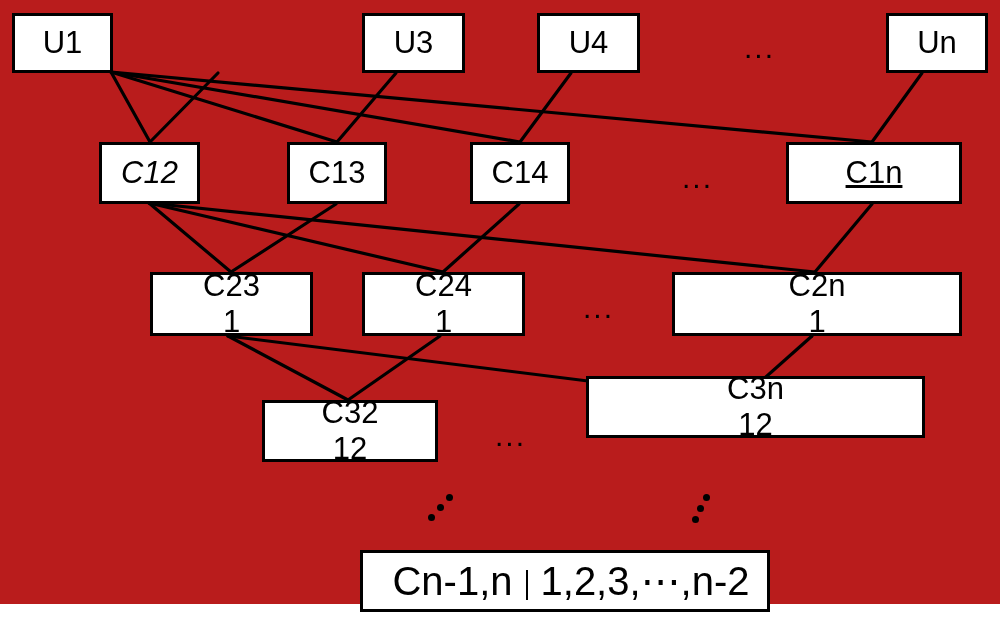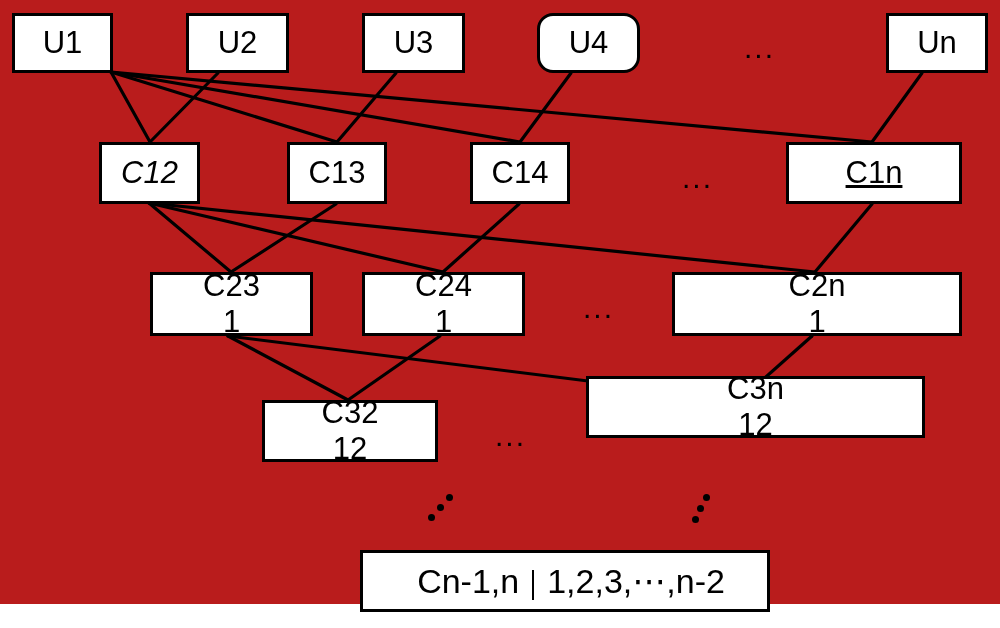--- a/index.html
+++ b/index.html
@@ -22,21 +22,21 @@
     align-items:center;
     justify-content:center;
     color:#000;
     z-index:3;
     white-space:nowrap;
   }
   .node .lbl{display:inline-block;}
   .node-u{font-size:31px;}
   .node-c1{font-size:31px;}
   .node-c{font-size:31px;flex-direction:column;}
-  .node-bottom{font-size:34px;padding-left:12px;}
+  .node-bottom{font-size:40px;padding-left:12px;}
   .sep{
     display:inline-block;
     width:2px;
     height:30px;
     background:#000;
     margin:0 13px;
     vertical-align:middle;
     position:relative;
     top:4px;
   }
@@ -85,27 +85,24 @@
 
     <line class="edge" x1="228" y1="336" x2="348" y2="400"></line>
     <line class="edge" x1="228" y1="336" x2="740" y2="400"></line>
     <line class="edge" x1="440" y1="336" x2="348" y2="400"></line>
     <line class="edge" x1="812" y1="336" x2="740" y2="400"></line>
   </svg>
 
   <div class="node node-u" style="left:12px;top:13px;width:101px;height:60px;">
     <span class="lbl">U1</span>
   </div>
-  <div class="node node-u" style="left:186px;top:13px;width:103px;height:60px;">
-    <span class="lbl">U2</span>
-  </div>
   <div class="node node-u" style="left:362px;top:13px;width:103px;height:60px;">
     <span class="lbl">U3</span>
   </div>
-  <div class="node node-u" style="left:537px;top:13px;width:103px;height:60px;border-radius:16px;">
+  <div class="node node-u" style="left:537px;top:13px;width:103px;height:60px;">
     <span class="lbl">U4</span>
   </div>
   <div class="ell" style="left:744px;top:33px;">...</div>
   <div class="node node-u" style="left:886px;top:13px;width:102px;height:60px;">
     <span class="lbl">Un</span>
   </div>
 
   <div class="node node-c1" style="left:99px;top:142px;width:101px;height:62px;font-style:italic;">
     <span class="lbl">C12</span>
   </div>

